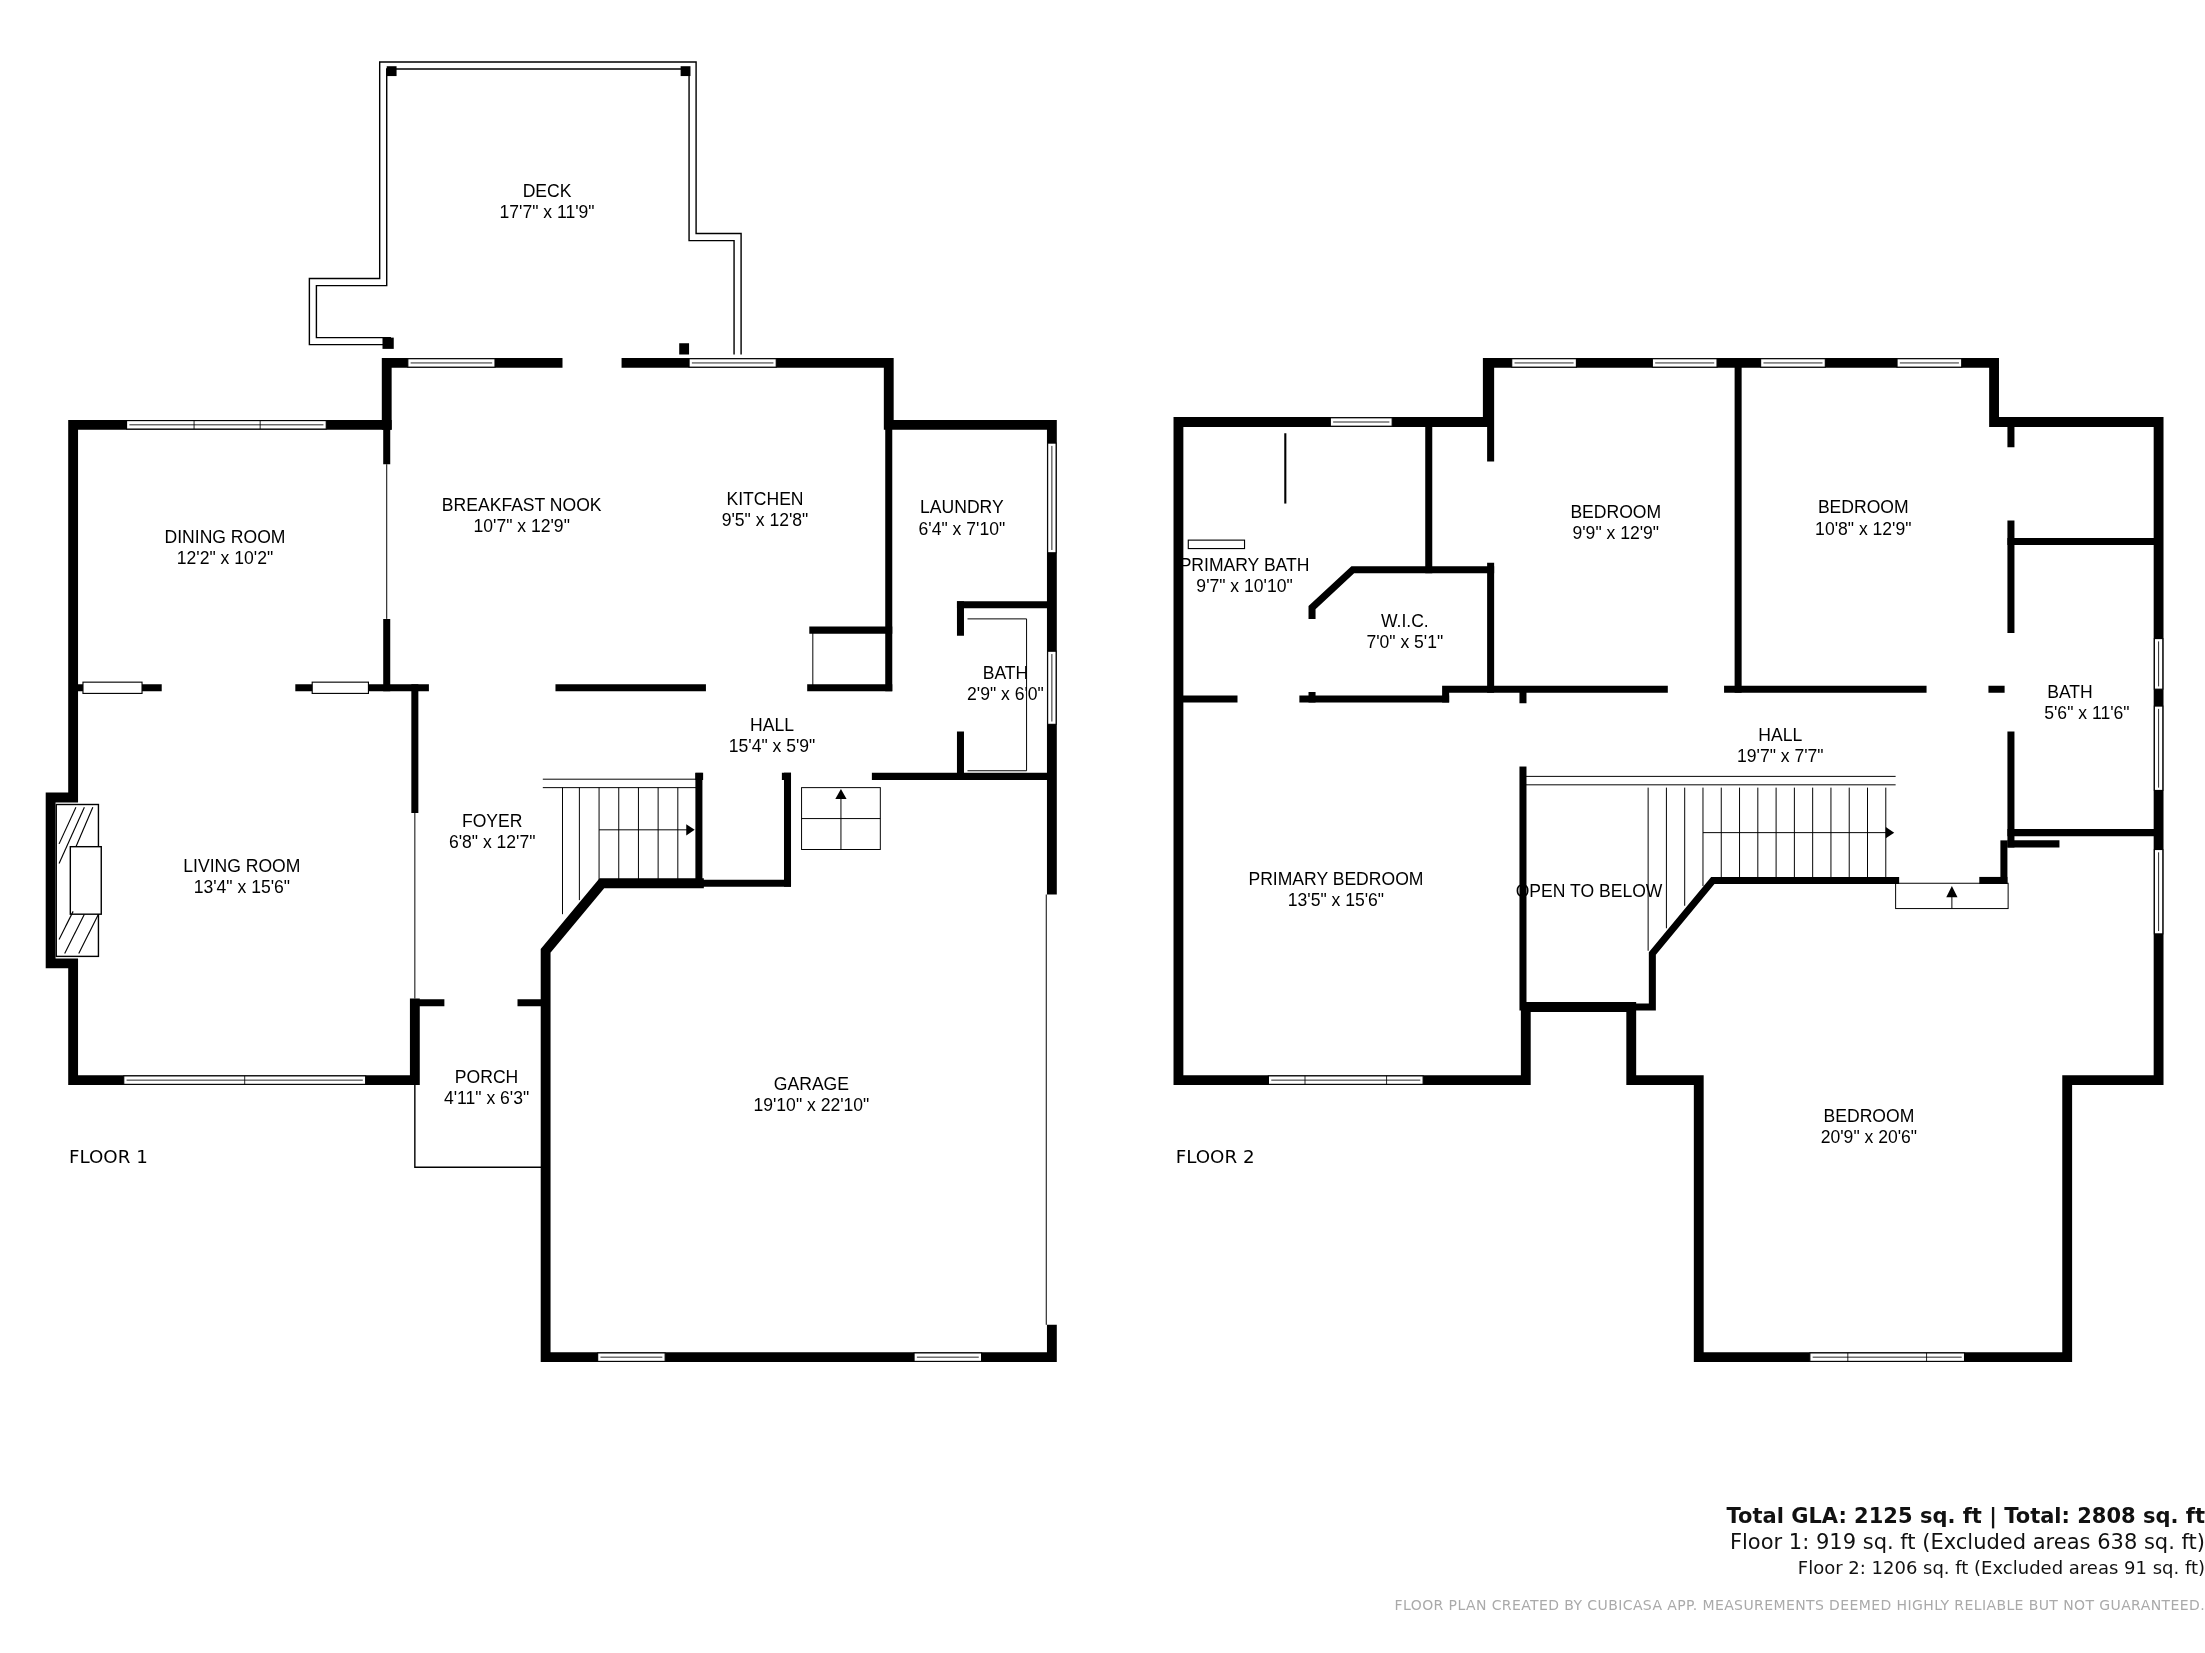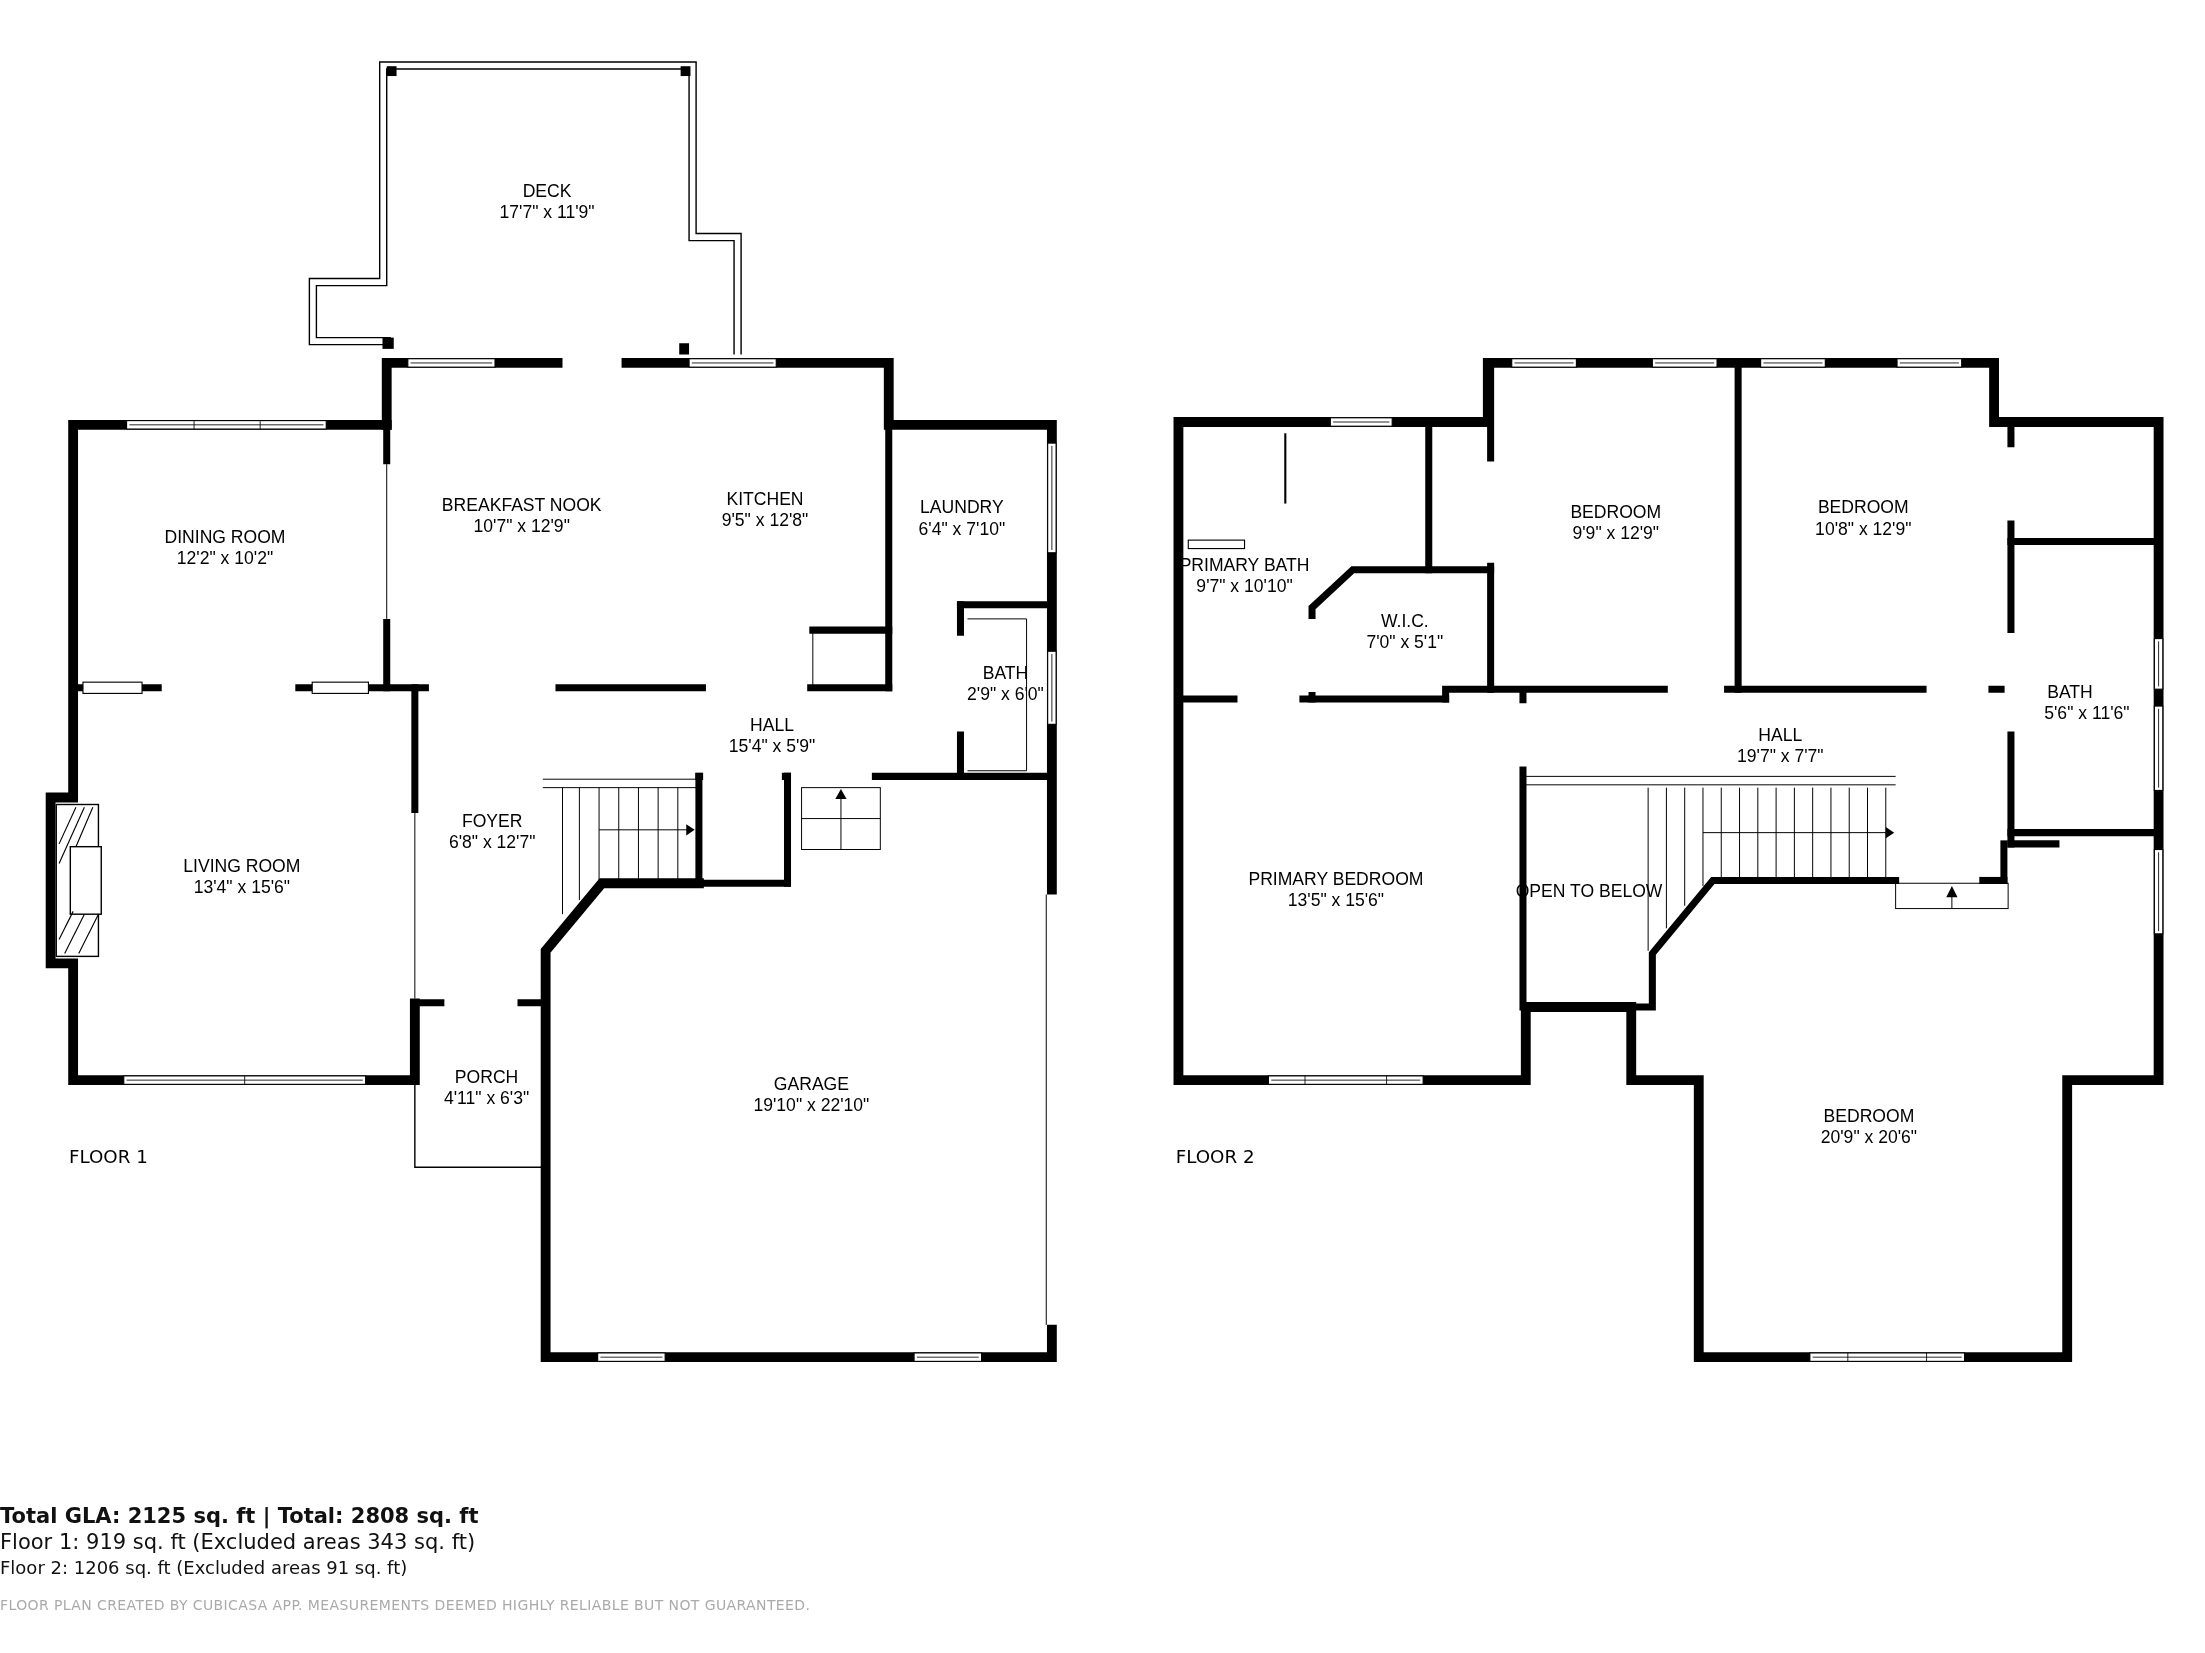--- a/index.html
+++ b/index.html
@@ -8,21 +8,21 @@
   .wall { fill: none; stroke: #000; stroke-width: 7; stroke-linejoin: miter; stroke-linecap: square; }
   .thinwall { fill: none; stroke: #000; stroke-width: 1; }
   .iwall { fill: none; stroke: #000; stroke-width: 5; stroke-linecap: square; }
   .opening { stroke: #fff; stroke-width: 9; }
   .win rect { fill: #fff; stroke: #000; stroke-width: 0.8; }
   .win line { stroke: #000; stroke-width: 0.6; }
   .stair line { stroke: #000; stroke-width: 0.7; }
   .rl { font-family: "Liberation Sans", sans-serif; font-size: 12.5px; fill: #000; text-anchor: middle; }
   .floorlbl { font-family: "DejaVu Sans", sans-serif; font-size: 13px; fill: #000; }
   .tick { fill: #000; }
-  .summary { position: absolute; left: 0; width: 2205px; text-align: left; font-family: "DejaVu Sans", sans-serif; color: #111; }
+  .summary { position: absolute; left: 0; width: 2205px; text-align: right; font-family: "DejaVu Sans", sans-serif; color: #111; }
   #sum-total { top: 1504px; font-size: 21px; font-weight: bold; }
   #sum-f1 { top: 1530px; font-size: 21px; }
   #sum-f2 { top: 1557px; font-size: 18px; }
   #disclaimer { top: 1597px; font-size: 14px; color: #aaaaaa; letter-spacing: 0.4px; }
   .summary span { display: inline-block; }
 </style>
 </head>
 <body>
 
 <svg id="plan" viewBox="0 0 1568 1176" xmlns="http://www.w3.org/2000/svg">
@@ -298,16 +298,16 @@
     <g>
       <text class="rl" x="1329" y="798">BEDROOM</text>
       <text class="rl" x="1329" y="813">20'9" x 20'6"</text>
     </g>
 
     <text class="floorlbl" x="836" y="827">FLOOR 2</text>
   </g>
 </svg>
 
 <div class="summary" id="sum-total"><span>Total GLA: 2125 sq. ft | Total: 2808 sq. ft</span></div>
-<div class="summary" id="sum-f1"><span>Floor 1: 919 sq. ft (Excluded areas 343 sq. ft)</span></div>
+<div class="summary" id="sum-f1"><span>Floor 1: 919 sq. ft (Excluded areas 638 sq. ft)</span></div>
 <div class="summary" id="sum-f2"><span>Floor 2: 1206 sq. ft (Excluded areas 91 sq. ft)</span></div>
 <div class="summary" id="disclaimer"><span>FLOOR PLAN CREATED BY CUBICASA APP. MEASUREMENTS DEEMED HIGHLY RELIABLE BUT NOT GUARANTEED.</span></div>
 
 
 </body></html>

